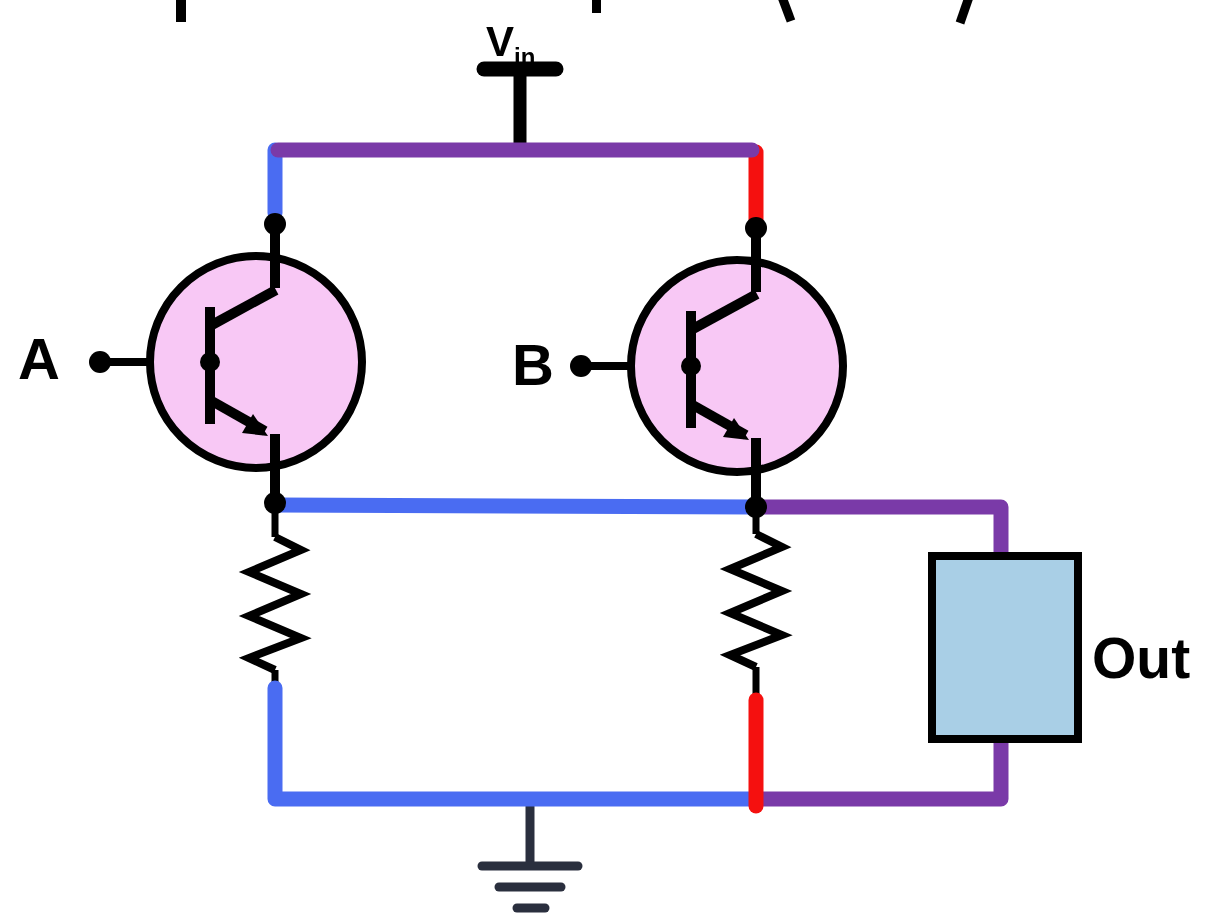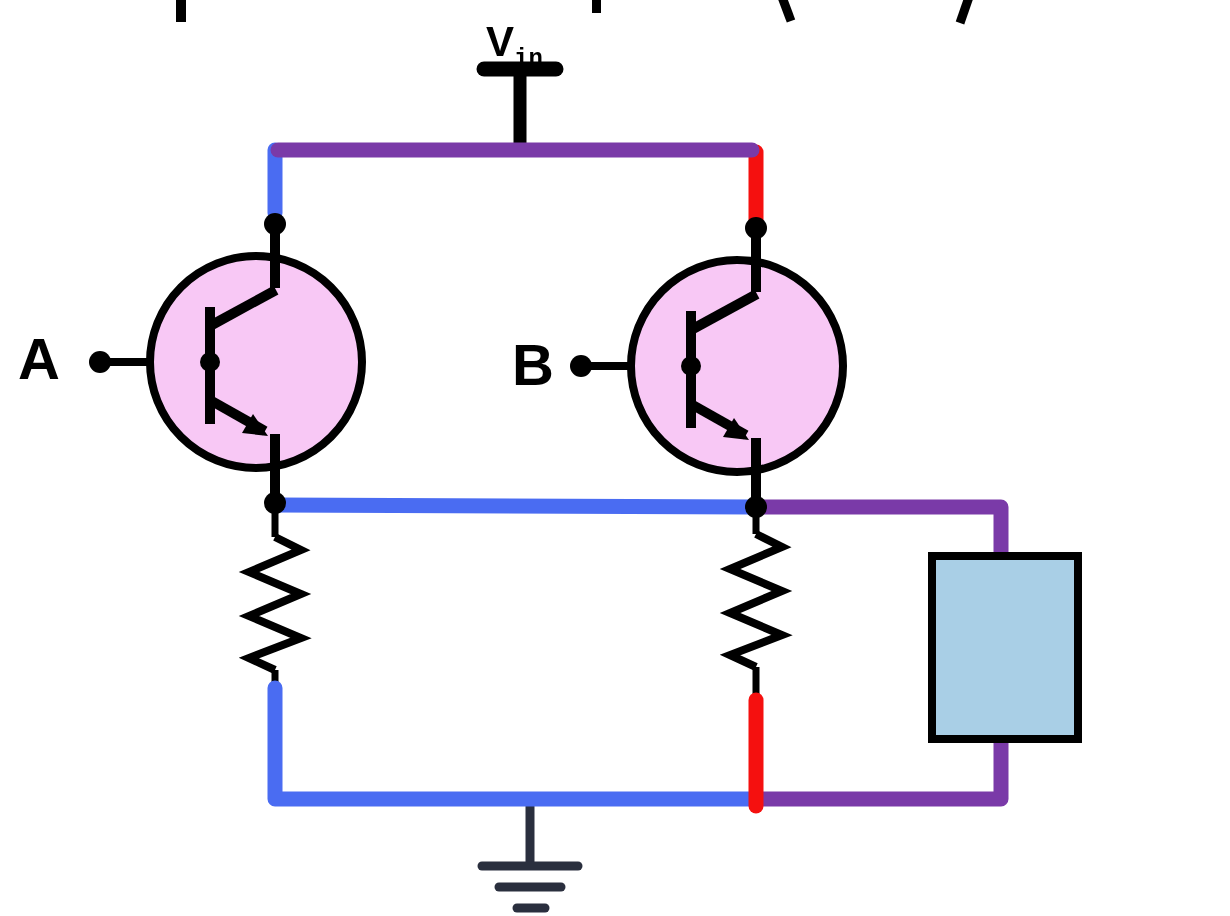--- a/index.html
+++ b/index.html
@@ -30,21 +30,21 @@
     position:absolute;
     color:#000;
     font-weight:bold;
     line-height:1;
     white-space:nowrap;
   }
   .lbl-a  {left:18px; top:330px; font-size:58px;}
   .lbl-b  {left:512px;top:336px; font-size:58px;}
   .lbl-out{left:1092px;top:630px;font-size:57px;}
   .lbl-vin{left:486px;top:21px; font-size:42px;}
-  .lbl-vin .sub{font-size:24px;vertical-align:-9px;letter-spacing:0;font-family:Liberation Mono, monospace;}
+  .lbl-vin .sub{font-size:24px;vertical-align:-9px;letter-spacing:0;}
 </style>
 </head>
 <body>
 
 <div id="stage">
 
   <svg width="1230" height="916" viewBox="0 0 1230 916">
 
     <defs>
 
@@ -119,15 +119,16 @@
     </g>
     <g transform="translate(737,366)">
       <use href="#npn"></use>
     </g>
 
     <rect x="932" y="556" width="146" height="183" class="out-box"></rect>
   </svg>
 
   <div class="lbl lbl-a">A</div>
   <div class="lbl lbl-b">B</div>
+  <div class="lbl lbl-out">Out</div>
   <div class="lbl lbl-vin"><span>V</span><span class="sub">in</span></div>
 
 </div>
 
 </body></html>

